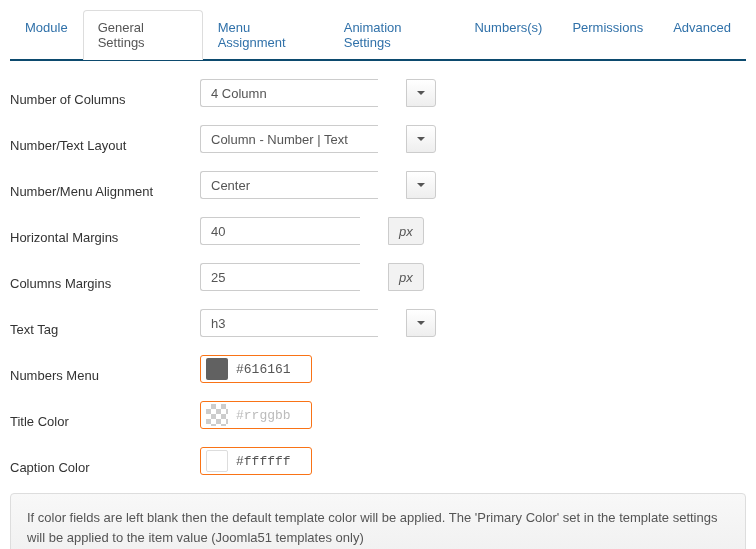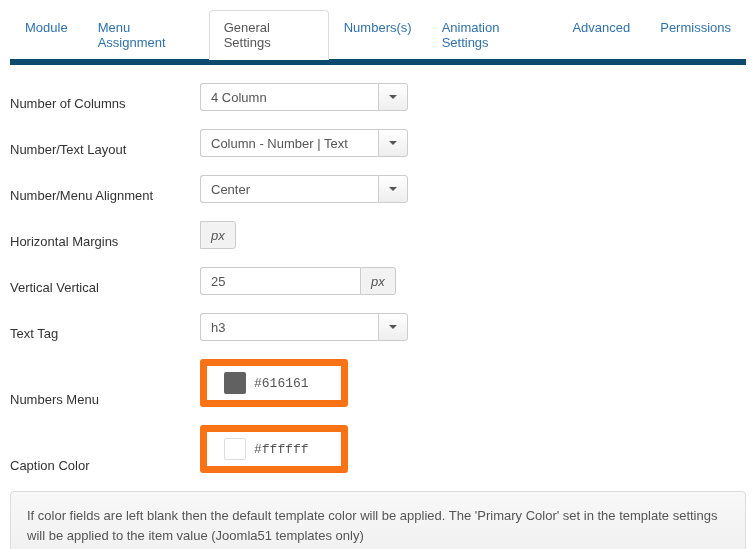--- a/index.html
+++ b/index.html
@@ -7,21 +7,21 @@
     margin: 0;
     padding: 10px;
     font-family: -apple-system, "Helvetica Neue", Arial, sans-serif;
     font-size: 13px;
     color: #333;
     background: #fff;
     width: 756px;
   }
   .tabs {
     display: flex;
-    border-bottom: 6px solid #0c4a6e;
+    border-bottom: 2px solid #0c4a6e;
     margin-bottom: 18px;
   }
   .tab {
     padding: 9px 14px;
     color: #3071a9;
     cursor: pointer;
     border: 1px solid transparent;
     border-bottom: none;
     margin-bottom: -1px;
     font-size: 13px;
@@ -37,21 +37,21 @@
   .row {
     display: flex;
     align-items: flex-end;
     margin-bottom: 18px;
   }
   .lbl {
     width: 190px;
     color: #333;
     font-size: 13px;
   }
-  .control { display: flex; }
+  .control { display: flex; gap: 28px; }
   .select {
     display: flex;
     align-items: center;
     justify-content: space-between;
     width: 178px;
     height: 28px;
     padding: 0 10px;
     border: 1px solid #ccc;
     border-right: none;
     border-radius: 3px 0 0 3px;
@@ -95,24 +95,24 @@
     border: 1px solid #ccc;
     border-radius: 0 3px 3px 0;
     background: #f2f2f2;
     color: #555;
     font-size: 13px;
     font-style: italic;
   }
   .color-field {
     display: flex;
     align-items: center;
-    height: 42px;
-    border: 7px solid #f97316;
+    height: 28px;
+    border: 1px solid #f97316;
     border-radius: 3px;
-    padding: 17px;
+    padding: 5px;
     background: #fff;
   }
   .swatch {
     width: 22px;
     height: 22px;
     border-radius: 2px;
     margin-right: 8px;
   }
   .swatch.transparent {
     background-image:
@@ -142,26 +142,26 @@
     color: #555;
     font-size: 13px;
     line-height: 1.5;
   }
 </style>
 </head>
 <body>
 
 <div class="tabs">
   <div class="tab">Module</div>
+  <div class="tab active">General Settings</div>
   <div class="tab">Menu Assignment</div>
-  <div class="tab active">General Settings</div>
+  <div class="tab">Animation Settings</div>
   <div class="tab">Numbers(s)</div>
-  <div class="tab">Animation Settings</div>
+  <div class="tab">Permissions</div>
   <div class="tab">Advanced</div>
-  <div class="tab">Permissions</div>
 </div>
 
 <div class="form-area">
 
   <div class="row">
     <div class="lbl">Number of Columns</div>
     <div class="control">
       <div class="select">4 Column</div>
       <div class="select-btn">
           <span class="caret"></span>
@@ -185,26 +185,27 @@
       <div class="select">Center</div>
       <div class="select-btn">
           <span class="caret"></span>
         </div>
     </div>
   </div>
 
   <div class="row">
     <div class="lbl">Horizontal Margins</div>
     <div class="control">
+      <input class="text-input" value="40" style="">
       <div class="addon">px</div>
     </div>
   </div>
 
   <div class="row">
-    <div class="lbl">Vertical Vertical</div>
+    <div class="lbl">Columns Margins</div>
     <div class="control">
       <input class="text-input" value="25" style="">
       <div class="addon">px</div>
     </div>
   </div>
 
   <div class="row">
     <div class="lbl">Text Tag</div>
     <div class="control">
       <div class="select">h3</div>
@@ -217,20 +218,29 @@
   <div class="row">
     <div class="lbl">Numbers Menu</div>
     <div class="control">
       <div class="color-field">
         <div class="swatch" style="background:#616161"></div>
         <input class="color-text" value="#616161" style="">
       </div>
     </div>
   </div>
 
+  <div class="row">
+    <div class="lbl">Title Color</div>
+    <div class="control">
+      <div class="color-field">
+        <div class="swatch transparent"></div>
+        <input class="color-text" placeholder="#rrggbb" style="">
+      </div>
+    </div>
+  </div>
 
   <div class="row">
     <div class="lbl">Caption Color</div>
     <div class="control">
       <div class="color-field">
         <div class="swatch outlined" style="background:#ffffff"></div>
         <input class="color-text" value="#ffffff" style="">
       </div>
     </div>
   </div>

